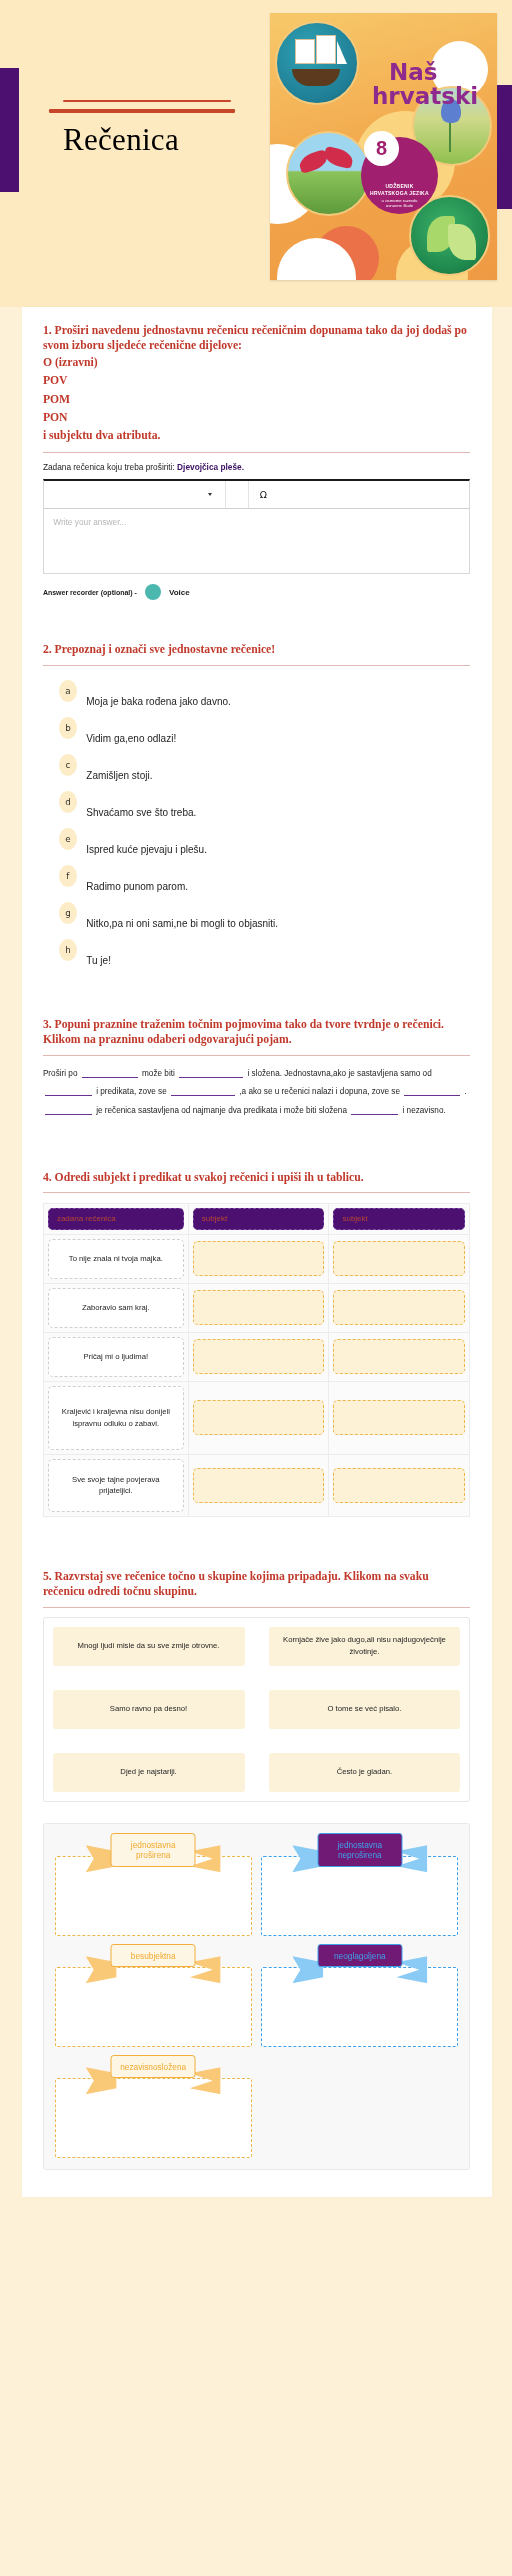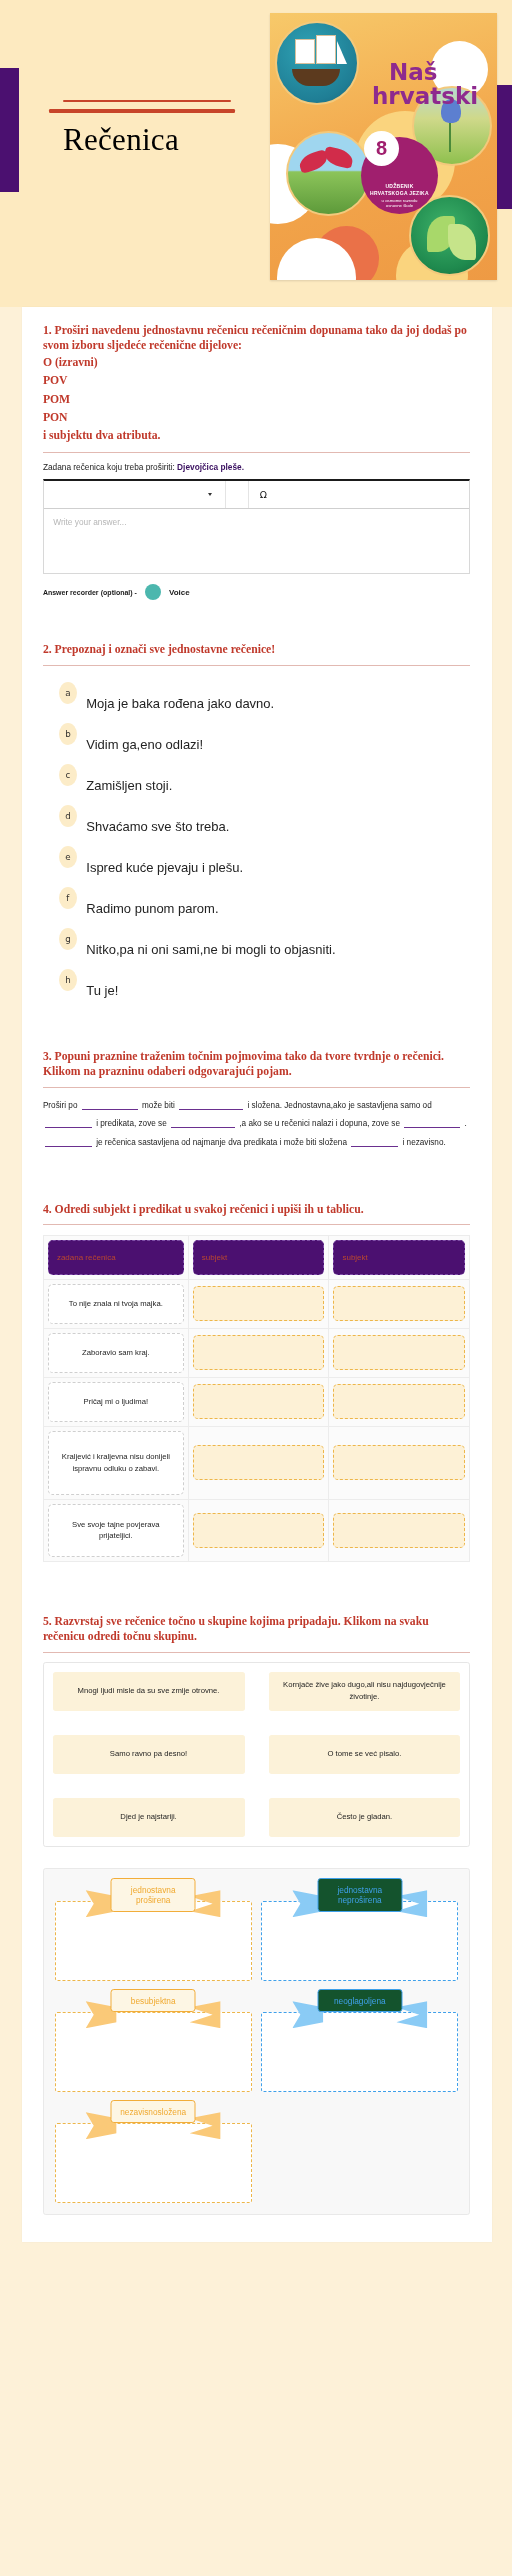--- a/index.html
+++ b/index.html
@@ -239,21 +239,21 @@
     padding-left: 16px;
   }
   .opt-badge {
     flex: 0 0 auto;
     width: 18px; height: 22px; border-radius: 50%;
     background: #fcecc8;
     display: flex; align-items: center; justify-content: center;
     font-family: "DejaVu Sans", sans-serif;
     font-size: 8.7px; color: #33312e;
   }
-  .opt-text { font-size: 13px; color: #232323; margin-top: 20px; }
+  .opt-text { font-size: 10px; color: #232323; margin-top: 20px; }
 
   
   .blank-para {
     font-size: 8.2px; color: #1d1d1d; line-height: 2.25;
   }
   .blank {
     display: inline-block;
     min-width: 56px; height: 9.4px;
     border-bottom: 1.1px solid #6a2f8f;
     vertical-align: -2px;
@@ -267,21 +267,21 @@
     width: 100%; border-collapse: collapse;
     background: #fbfbfb; border: 0.7px solid #ececec;
   }
   .tbl td { border: 0.7px solid #ececec; padding: 4px; vertical-align: middle; }
   .tbl td.c1 { width: 34%; }
   .tbl td.c2 { width: 33%; }
   .tbl td.c3 { width: 33%; }
   .hdr-cell {
     background: #4b1070; color: #b9472f;
     border: 1.1px dashed #7f4fa8; border-radius: 4.7px;
-    height: 35px; display: flex; align-items: center;
+    height: 22px; display: flex; align-items: center;
     padding: 0 8px; font-size: 8px;
   }
   .sent-cell {
     background: #fff; border: 1.1px dashed #cfcfcf; border-radius: 4.7px;
     min-height: 40px; display: flex; align-items: center;
     justify-content: center; text-align: center;
     font-size: 7.7px; color: #1d1d1d; padding: 5.3px 6.7px;
     line-height: 1.5;
   }
   .drop-cell {
@@ -319,21 +319,21 @@
     transform: translateX(-50%);
     z-index: 3; width: 85px;
   }
   .ribbon-inner {
     position: relative;
     background: #fdf6e4; border: 1.3px solid #f2ad3a; border-radius: 3.3px;
     color: #f0a92f; font-size: 8.3px; text-align: center;
     padding: 5.3px 2.7px; line-height: 1.25; z-index: 4;
   }
   .zone.blue .ribbon-inner {
-    background: #14532d; border-color: #3fa0ea; color: #3fa0ea;
+    background: #701a75; border-color: #3fa0ea; color: #3fa0ea;
   }
   .rib-tail {
     position: absolute; top: 12px; width: 31px; height: 27px;
     background: #fac978; z-index: 1;
   }
   .zone.blue .rib-tail { background: #8acbf5; }
   .rib-tail.l { left: -25px; clip-path: polygon(0 0, 100% 22%, 100% 78%, 0 100%, 26% 50%); }
   .rib-tail.r { right: -25px; clip-path: polygon(100% 0, 100% 100%, 0 78%, 74% 50%, 0 22%); }
 </style>
 </head>

